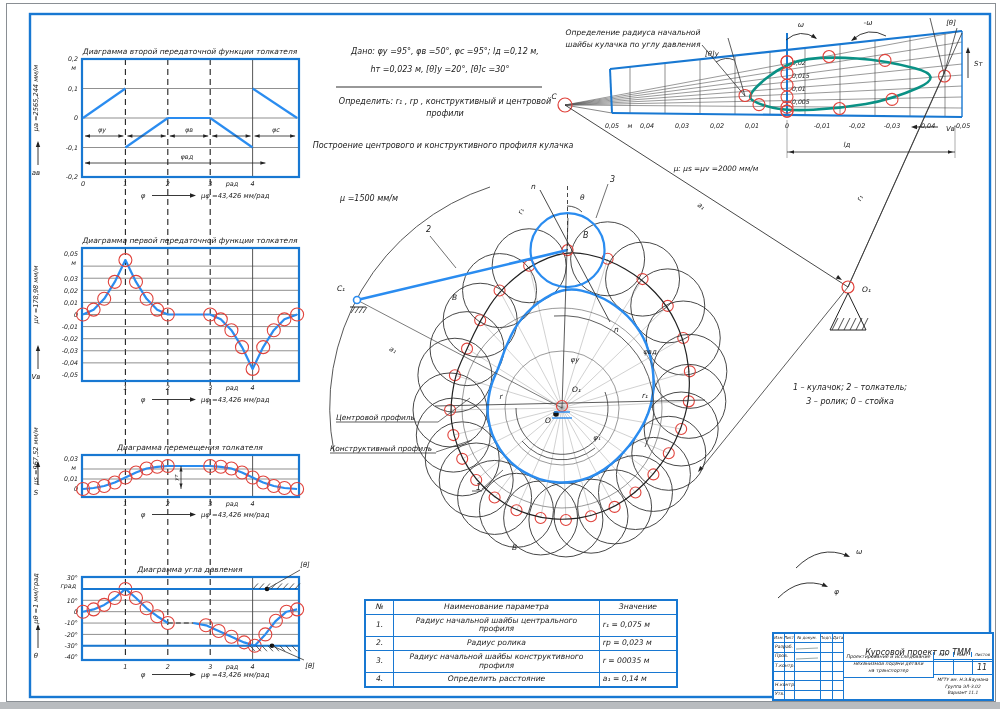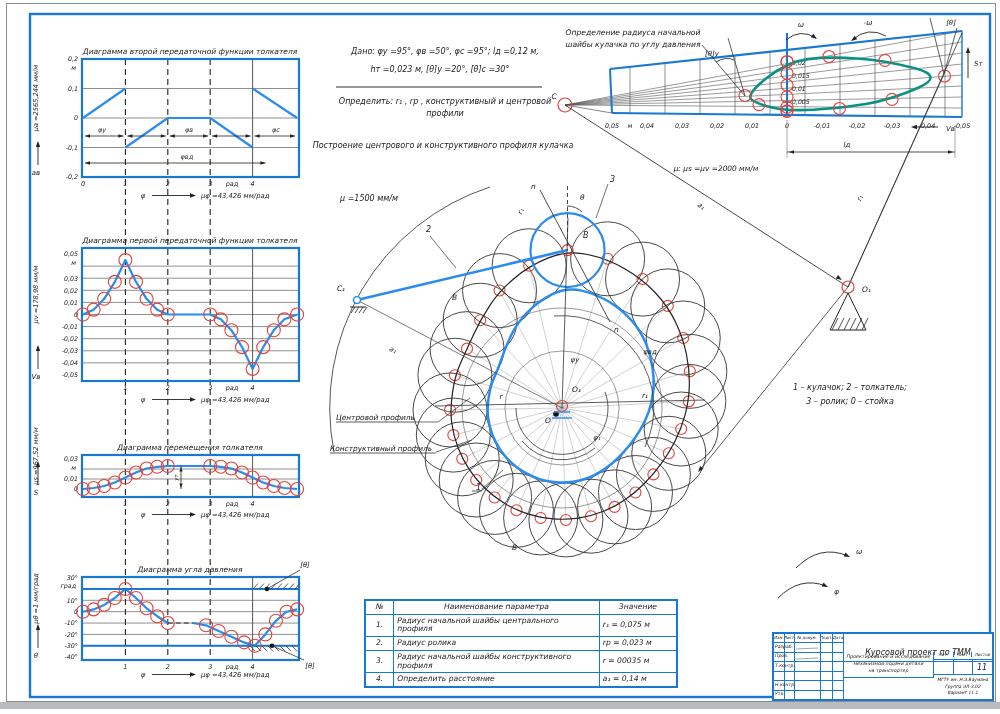--- a/index.html
+++ b/index.html
@@ -6,21 +6,21 @@
   .stage{position:relative;width:1000px;height:714px;background:#ffffff;overflow:hidden;
          font-family:"DejaVu Sans",sans-serif;}
   .stage svg{position:absolute;left:0;top:0;}
   svg text{font-style:italic;fill:#1a1a1a;font-family:"DejaVu Sans",sans-serif;}
   .param-table{position:absolute;left:364px;top:599px;width:314px;border-collapse:collapse;
     background:#fff;font-style:italic;}
   .param-table th,.param-table td{border:1.4px solid #1878d2;font-size:7.6px;font-weight:normal;
     color:#222;padding:2px 3px;line-height:1.15;}
   .param-table th{text-align:center;}
   .param-table td.c0{width:22px;text-align:center;}
-  .param-table td.c1{width:206px;text-align:left;margin-left:42px;}
+  .param-table td.c1{width:206px;text-align:center;margin-left:42px;}
   .param-table td.c2{width:72px;text-align:left;font-style:italic;}
   .param-table{border:2px solid #1878d2;}
   .tb{position:absolute;left:772px;top:632px;width:218px;height:65px;border:2px solid #1878d2;
       background:#fff;font-style:italic;color:#222;}
   .tb *{position:absolute;box-sizing:border-box;}
   .tb .cell{display:flex;align-items:center;justify-content:center;text-align:center;}
   .grayband{position:absolute;left:0;top:702px;width:1000px;height:7px;background:#b9bcbf;}
   .sheetborder{position:absolute;left:6px;top:3px;width:988px;height:697px;border:1px solid #8a8f94;}
 </style>
 </head>

